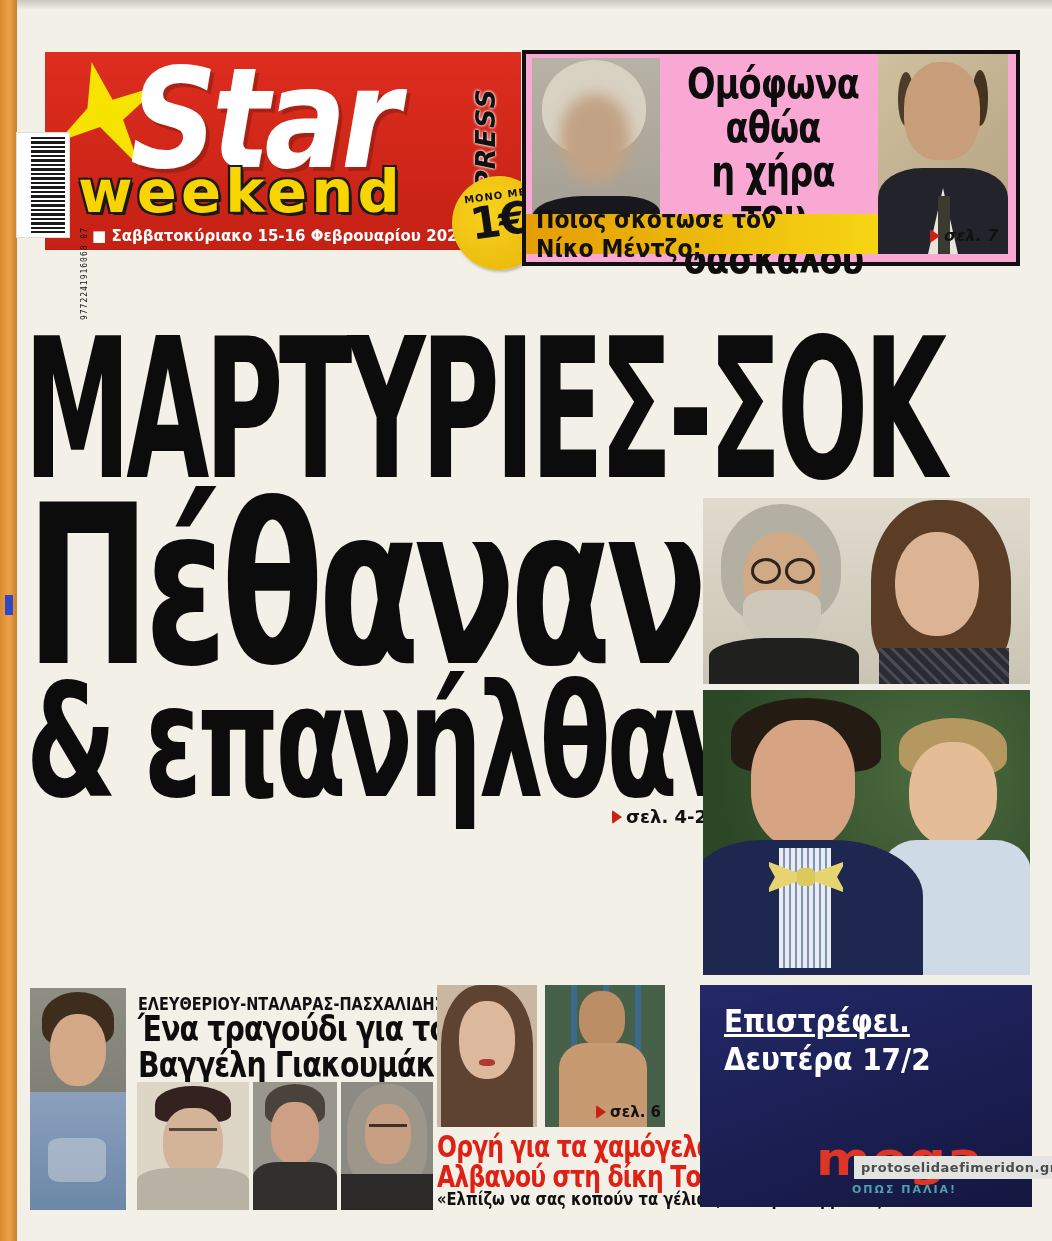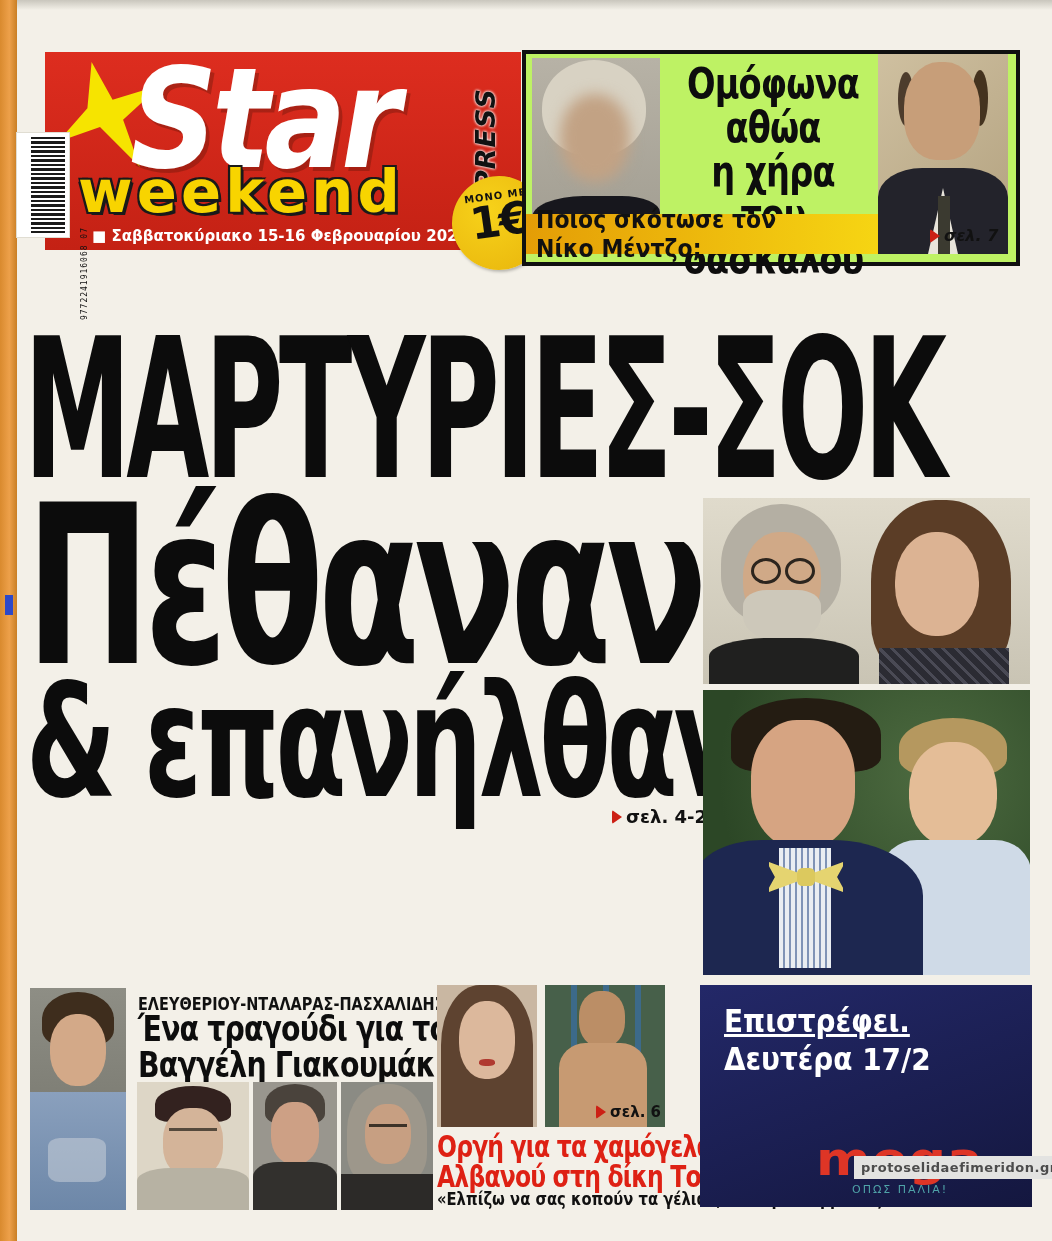--- a/index.html
+++ b/index.html
@@ -40,21 +40,21 @@
         transform:rotate(-90deg);transform-origin:right top;letter-spacing:1px;font-family:"DejaVu Sans Mono",monospace;}
 
   
   .price{left:452px;top:176px;width:94px;height:94px;border-radius:50%;
         background:radial-gradient(circle at 40% 35%,#f7d21a,#e8b40c);transform:rotate(-8deg);
         box-shadow:1px 2px 3px rgba(0,0,0,.25);text-align:center;color:#111;}
   .price .s{display:block;font-size:10px;font-weight:bold;margin-top:14px;letter-spacing:1px;}
   .price .v{display:block;font-size:44px;font-weight:bold;line-height:.9;letter-spacing:-2px;}
 
   
-  .trbox{left:522px;top:50px;width:490px;height:208px;background:#bef264;border:4px solid #101010;}
+  .trbox{left:522px;top:50px;width:490px;height:208px;background:#f9a8d4;border:4px solid #101010;}
   .tr-headline{left:138px;top:8px;width:218px;text-align:center;font-weight:bold;color:#0d0d0d;
         font-size:41px;line-height:1.02;transform:scale(.82,1.05);transform-origin:center top;letter-spacing:-1px;}
   .tr-strap{left:0px;top:160px;width:352px;height:40px;
         background:linear-gradient(90deg,#e49d06,#f6d513);display:flex;align-items:center;}
   .tr-strap .t{font-weight:bold;font-size:25px;color:#111;margin-left:10px;
         transform:scale(.88,1);transform-origin:left center;}
   .tr-pref{left:404px;top:172px;}
 
   
   .photo{position:absolute;overflow:hidden;}
@@ -178,21 +178,21 @@
 
   
   .mega{left:700px;top:985px;width:332px;height:222px;background:#191d55;
         background:linear-gradient(160deg,#232868,#14173f);}
   .mega .l1{position:absolute;left:24px;top:18px;font-weight:bold;font-size:31px;color:#fff;
         text-decoration:underline;transform:scale(.9,1);transform-origin:left top;}
   .mega .l2{position:absolute;left:24px;top:56px;font-weight:bold;font-size:31px;color:#fff;
         transform:scale(.9,1);transform-origin:left top;}
   .mega .logo{position:absolute;left:116px;top:148px;font-weight:bold;font-size:50px;color:#de3526;
         letter-spacing:1px;transform:scale(1.05,.92);transform-origin:left top;font-family:"DejaVu Sans",sans-serif;}
-  .mega .slogan{position:absolute;left:152px;top:198px;font-size:11px;font-weight:normal;color:#4fa3a8;letter-spacing:2px;}
+  .mega .slogan{position:absolute;left:152px;top:198px;font-size:11px;font-weight:bold;color:#4fa3a8;letter-spacing:2px;}
   .watermark{left:854px;top:1156px;background:#e3e3e1;color:#4c4c4c;font-weight:bold;font-size:13px;
         padding:4px 7px;letter-spacing:.5px;}
 </style>
 </head>
 <body>
 
 <div id="page">
 
   <div class="abs fold"></div>
   <div class="abs fold-blue"></div>

